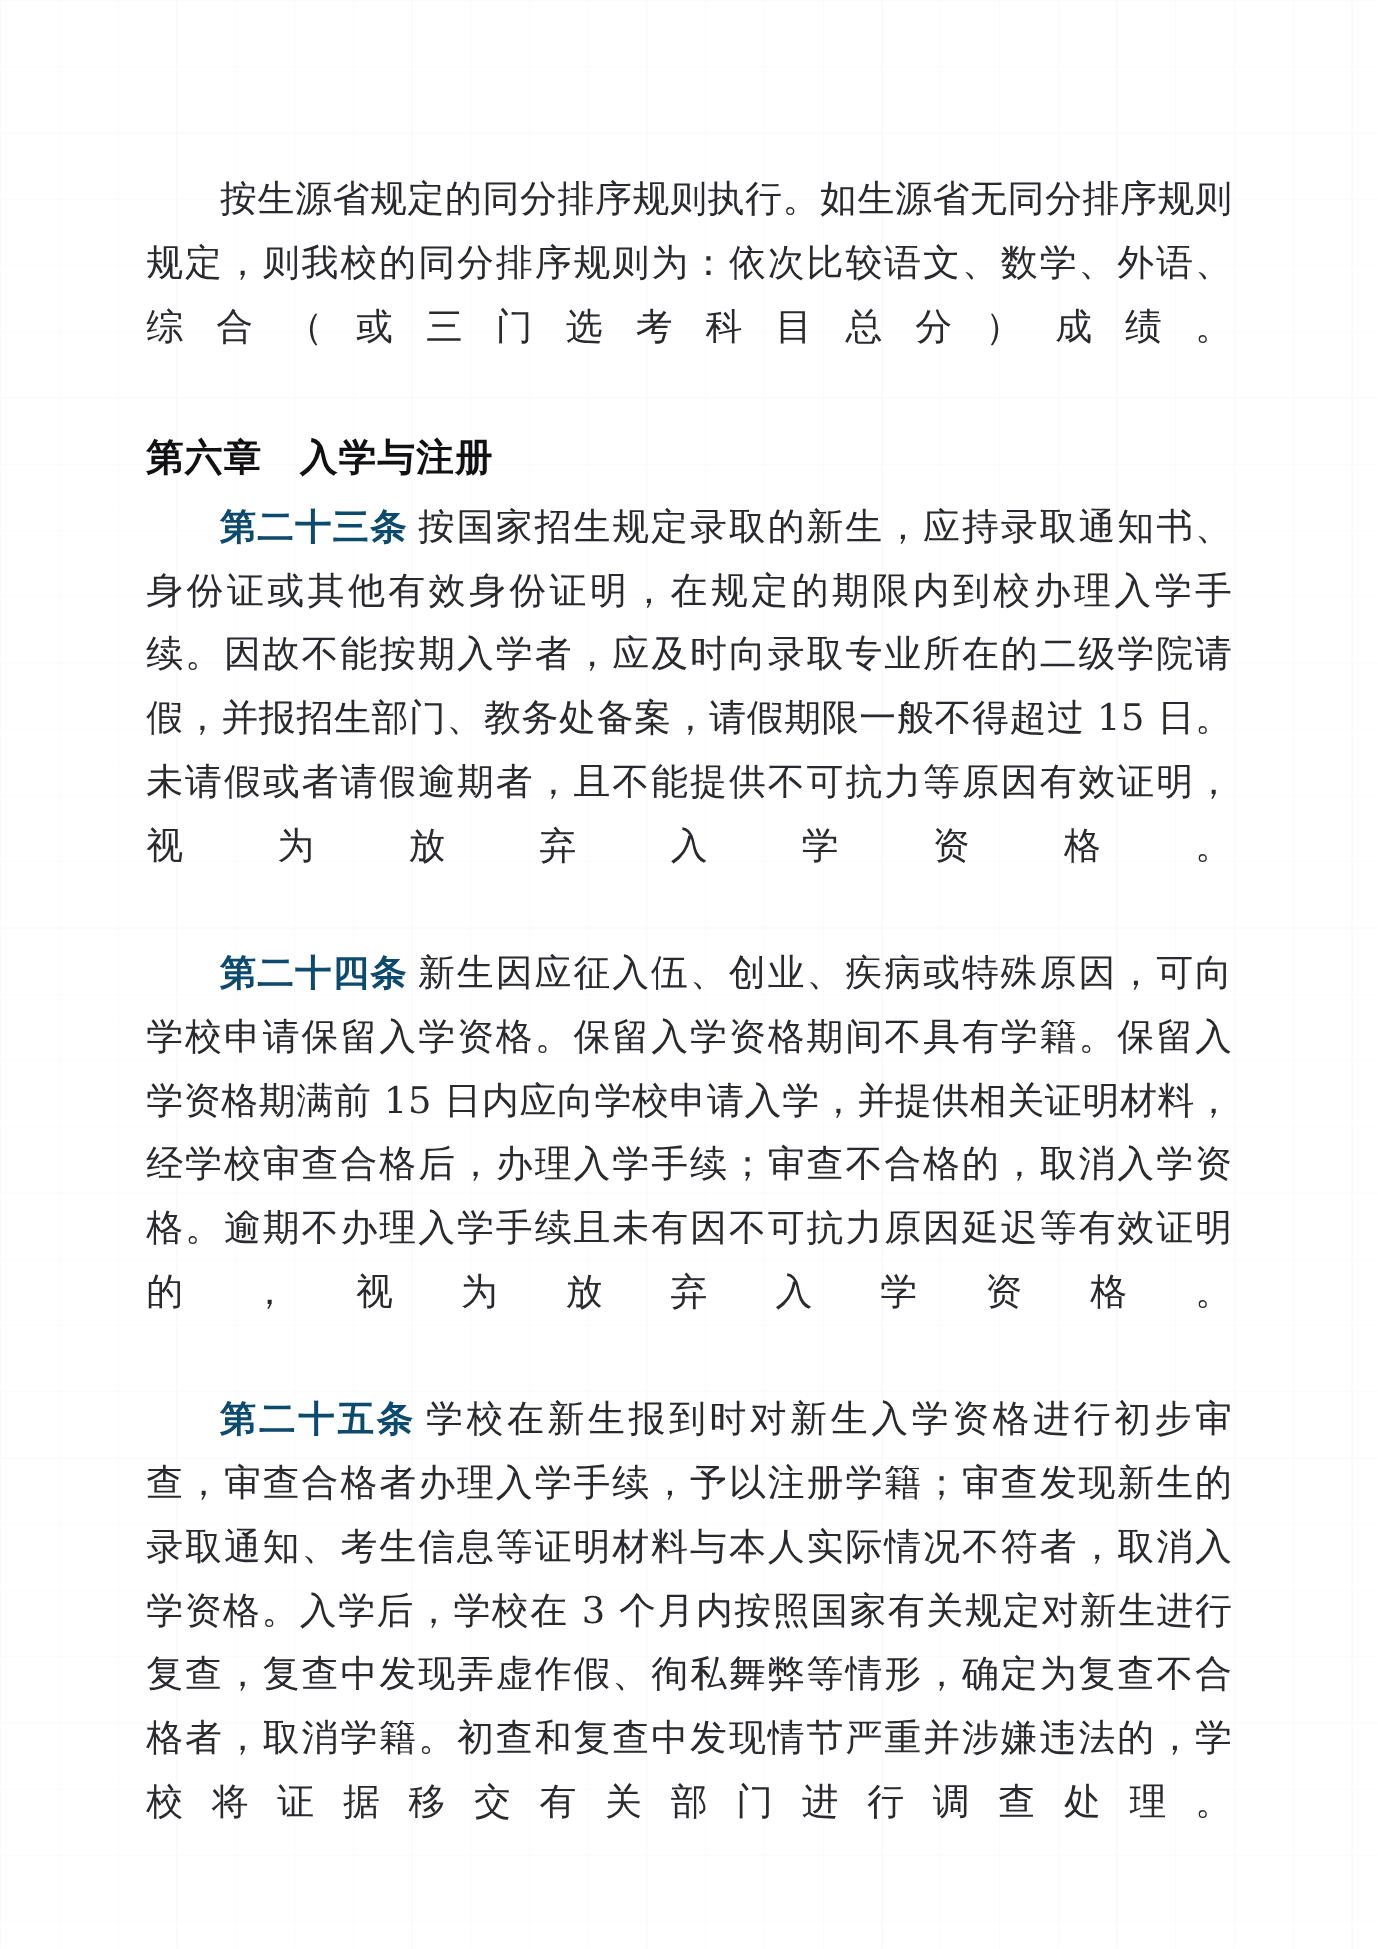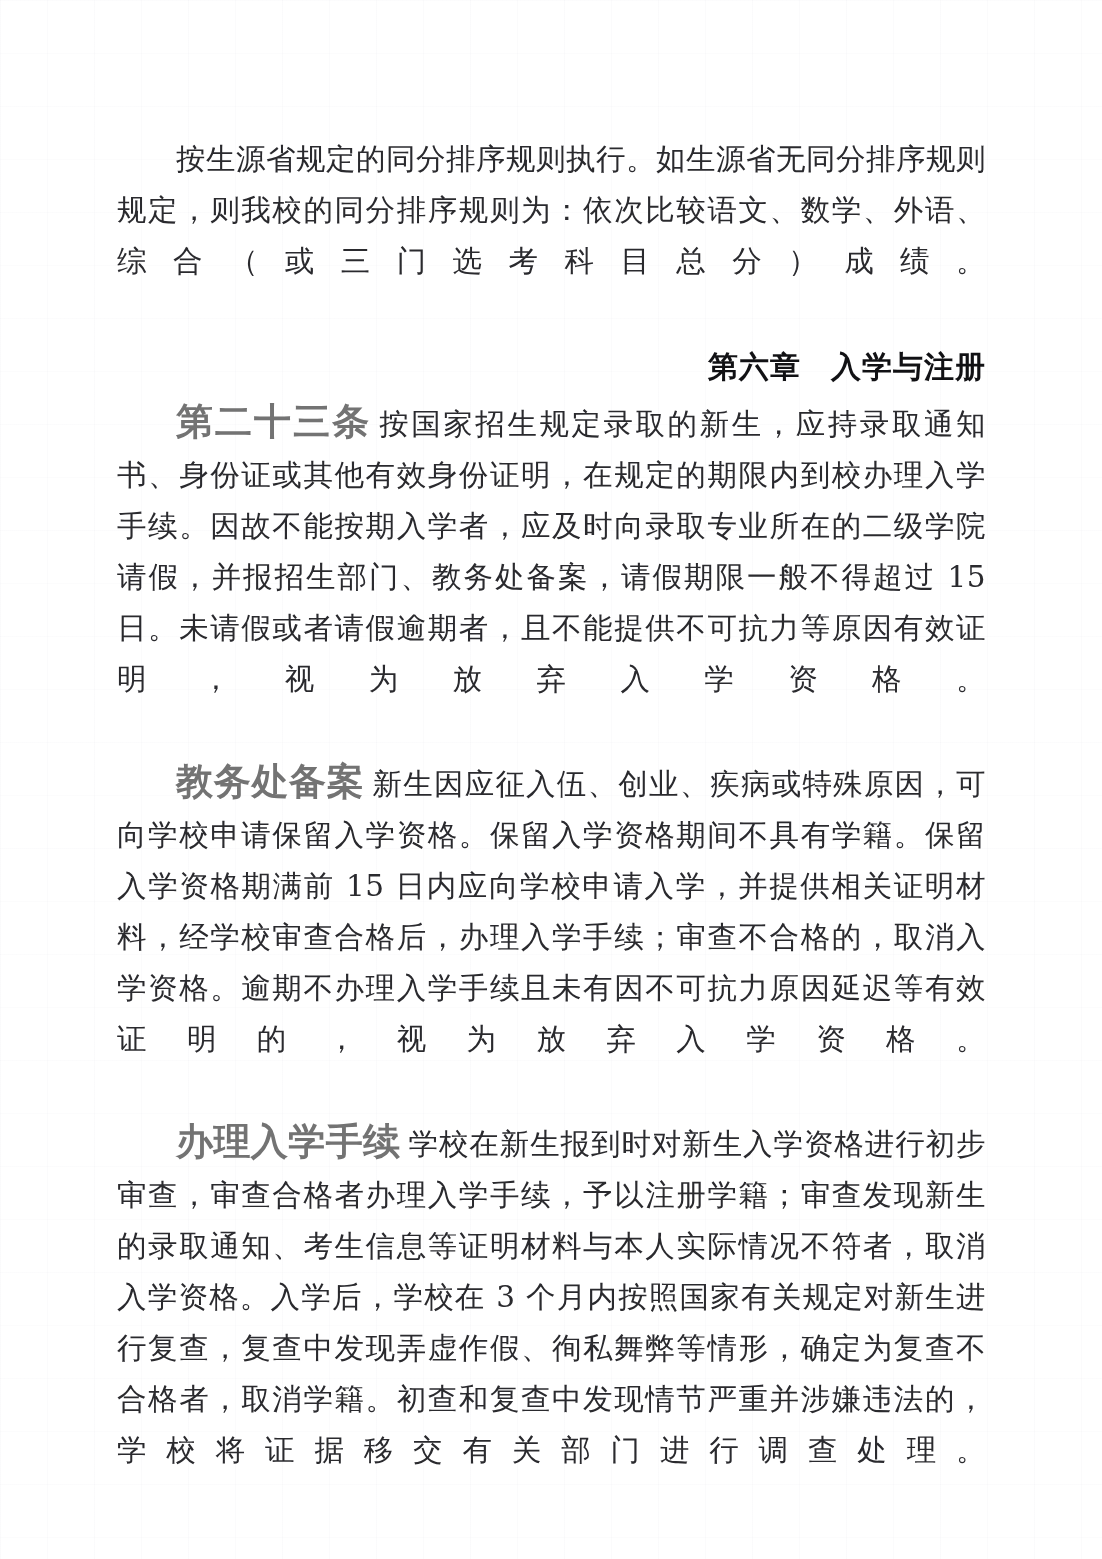--- a/index.html
+++ b/index.html
@@ -62,34 +62,34 @@
   
   .para::after {
     content: "";
     display: inline-block;
     width: 100%;
   }
 
   .article-label {
     font-family: "DejaVu Sans", "Liberation Sans", sans-serif;
     font-weight: 700;
-    font-size: 37px;
-    color: #737373;
+    font-size: 29px;
+    color: #0c4a6e;
     letter-spacing: 0;
     margin-right: 8px;
   }
 
   .chapter-heading {
     margin: 0;
     font-family: "DejaVu Sans", "Liberation Sans", sans-serif;
     font-weight: 700;
     font-size: 30px;
     line-height: 58px;
     color: #111114;
-    text-align: right;
+    text-align: left;
     text-indent: 0;
     letter-spacing: 1px;
   }
   .chapter-heading .gap {
     display: inline-block;
     width: 30px;
   }
 </style>
 </head>
 <body>
@@ -105,21 +105,21 @@
 
     <h2 class="chapter-heading">
       <span>第六章</span><span class="gap"></span><span>入学与注册</span>
     </h2>
 
     <p class="para">
       <span class="article-label">第二十三条</span><span class="body">按国家招生规定录取的新生，应持录取通知书、身份证或其他有效身份证明，在规定的期限内到校办理入学手续。因故不能按期入学者，应及时向录取专业所在的二级学院请假，并报招生部门、教务处备案，请假期限一般不得超过 15 日。未请假或者请假逾期者，且不能提供不可抗力等原因有效证明，视为放弃入学资格。</span>
     </p>
 
     <p class="para">
-      <span class="article-label">教务处备案</span><span class="body">新生因应征入伍、创业、疾病或特殊原因，可向学校申请保留入学资格。保留入学资格期间不具有学籍。保留入学资格期满前 15 日内应向学校申请入学，并提供相关证明材料，经学校审查合格后，办理入学手续；审查不合格的，取消入学资格。逾期不办理入学手续且未有因不可抗力原因延迟等有效证明的，视为放弃入学资格。</span>
+      <span class="article-label">第二十四条</span><span class="body">新生因应征入伍、创业、疾病或特殊原因，可向学校申请保留入学资格。保留入学资格期间不具有学籍。保留入学资格期满前 15 日内应向学校申请入学，并提供相关证明材料，经学校审查合格后，办理入学手续；审查不合格的，取消入学资格。逾期不办理入学手续且未有因不可抗力原因延迟等有效证明的，视为放弃入学资格。</span>
     </p>
 
     <p class="para">
-      <span class="article-label">办理入学手续</span><span class="body">学校在新生报到时对新生入学资格进行初步审查，审查合格者办理入学手续，予以注册学籍；审查发现新生的录取通知、考生信息等证明材料与本人实际情况不符者，取消入学资格。入学后，学校在 3 个月内按照国家有关规定对新生进行复查，复查中发现弄虚作假、徇私舞弊等情形，确定为复查不合格者，取消学籍。初查和复查中发现情节严重并涉嫌违法的，学校将证据移交有关部门进行调查处理。</span>
+      <span class="article-label">第二十五条</span><span class="body">学校在新生报到时对新生入学资格进行初步审查，审查合格者办理入学手续，予以注册学籍；审查发现新生的录取通知、考生信息等证明材料与本人实际情况不符者，取消入学资格。入学后，学校在 3 个月内按照国家有关规定对新生进行复查，复查中发现弄虚作假、徇私舞弊等情形，确定为复查不合格者，取消学籍。初查和复查中发现情节严重并涉嫌违法的，学校将证据移交有关部门进行调查处理。</span>
     </p>
 
   </div>
 </div>
 
 </body></html>

